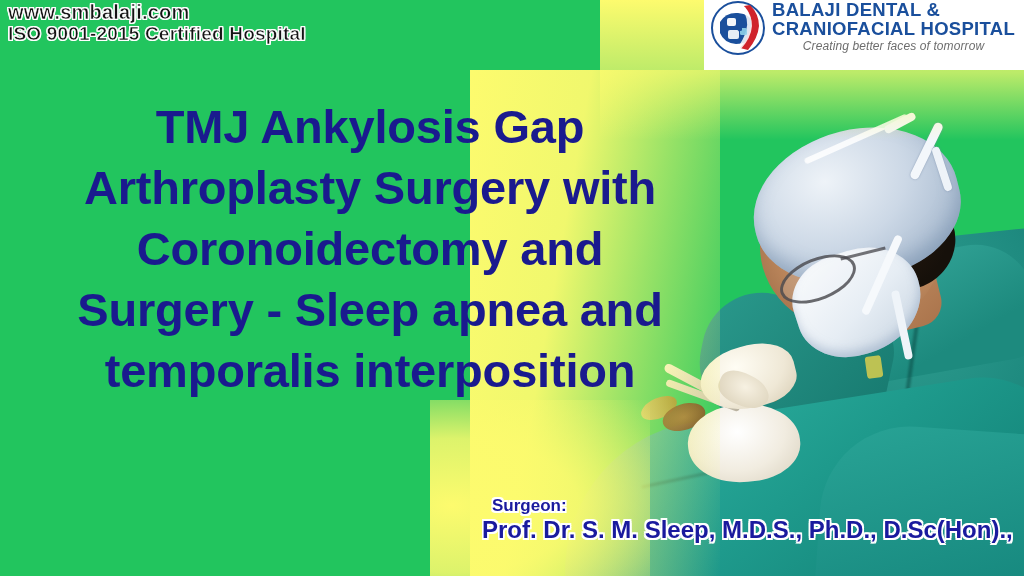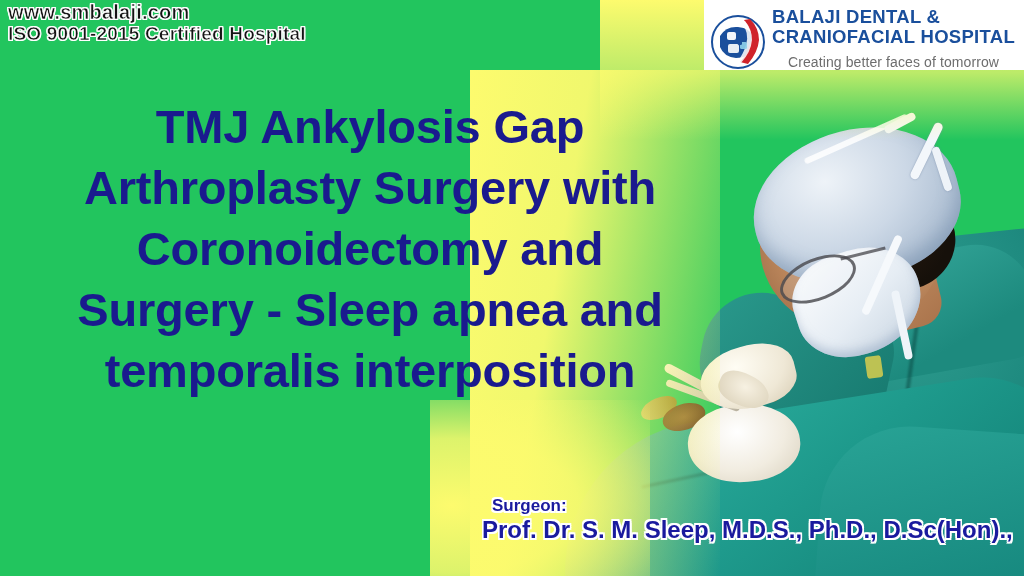--- a/index.html
+++ b/index.html
@@ -213,31 +213,31 @@
     text-shadow:
       1px 0 0 #fff, -1px 0 0 #fff, 0 1px 0 #fff, 0 -1px 0 #fff,
       1px 1px 0 #fff, -1px -1px 0 #fff, 1px -1px 0 #fff, -1px 1px 0 #fff;
   }
   .hdr-url{font-size:20px;}
   .hdr-iso{font-size:19px;margin-top:1px;}
 
   
   .logo-box{
     position:absolute;right:0;top:0;width:320px;height:70px;
-    background:#ffffff;z-index:45;display:flex;align-items:flex-end;
+    background:#ffffff;z-index:45;display:flex;align-items:flex-start;
     padding-left:6px;box-sizing:border-box;
   }
   .logo-mark{width:56px;height:56px;flex:0 0 56px;position:relative;}
   .logo-text{margin-left:6px;}
   .logo-l1,.logo-l2{
     color:#1a4f9c;font-weight:bold;font-size:18.5px;letter-spacing:.3px;
     line-height:1.05;white-space:nowrap;
   }
   .logo-tag{
-    color:#6d6d6d;font-size:14px;margin-top:8px;
+    color:#6d6d6d;font-style:italic;font-size:12px;margin-top:0;
     text-align:center;white-space:nowrap;letter-spacing:.1px;
   }
 
   
   .title{
     position:absolute;left:0;top:96px;width:740px;z-index:35;
     text-align:center;color:#1a1a8e;
     font-weight:bold;font-size:47px;line-height:1.30;
     letter-spacing:-0.2px;
   }

